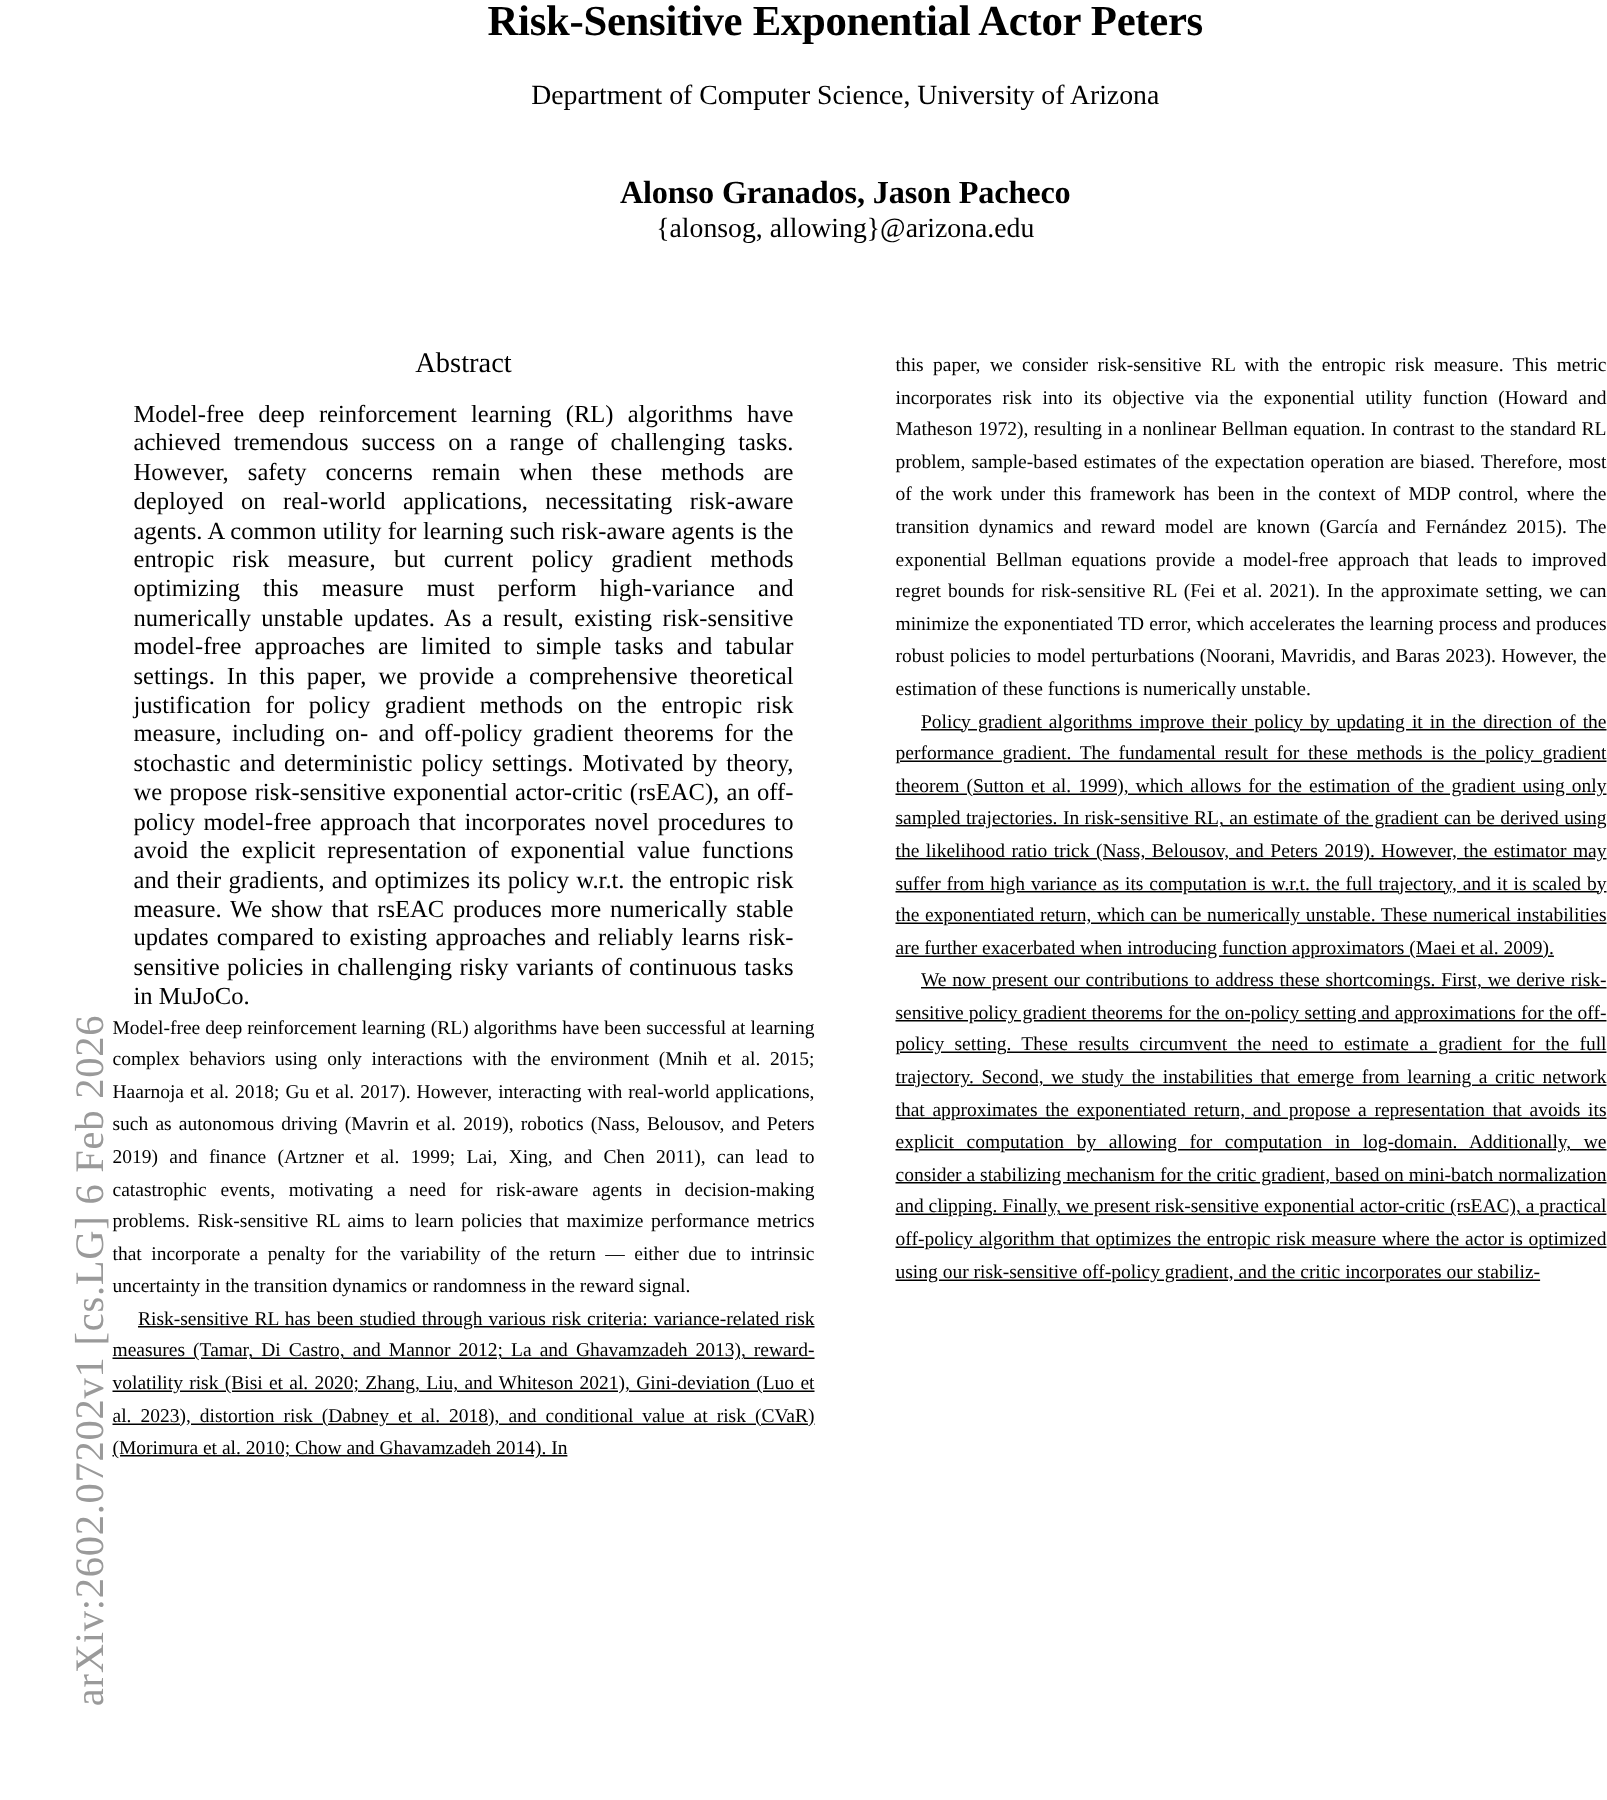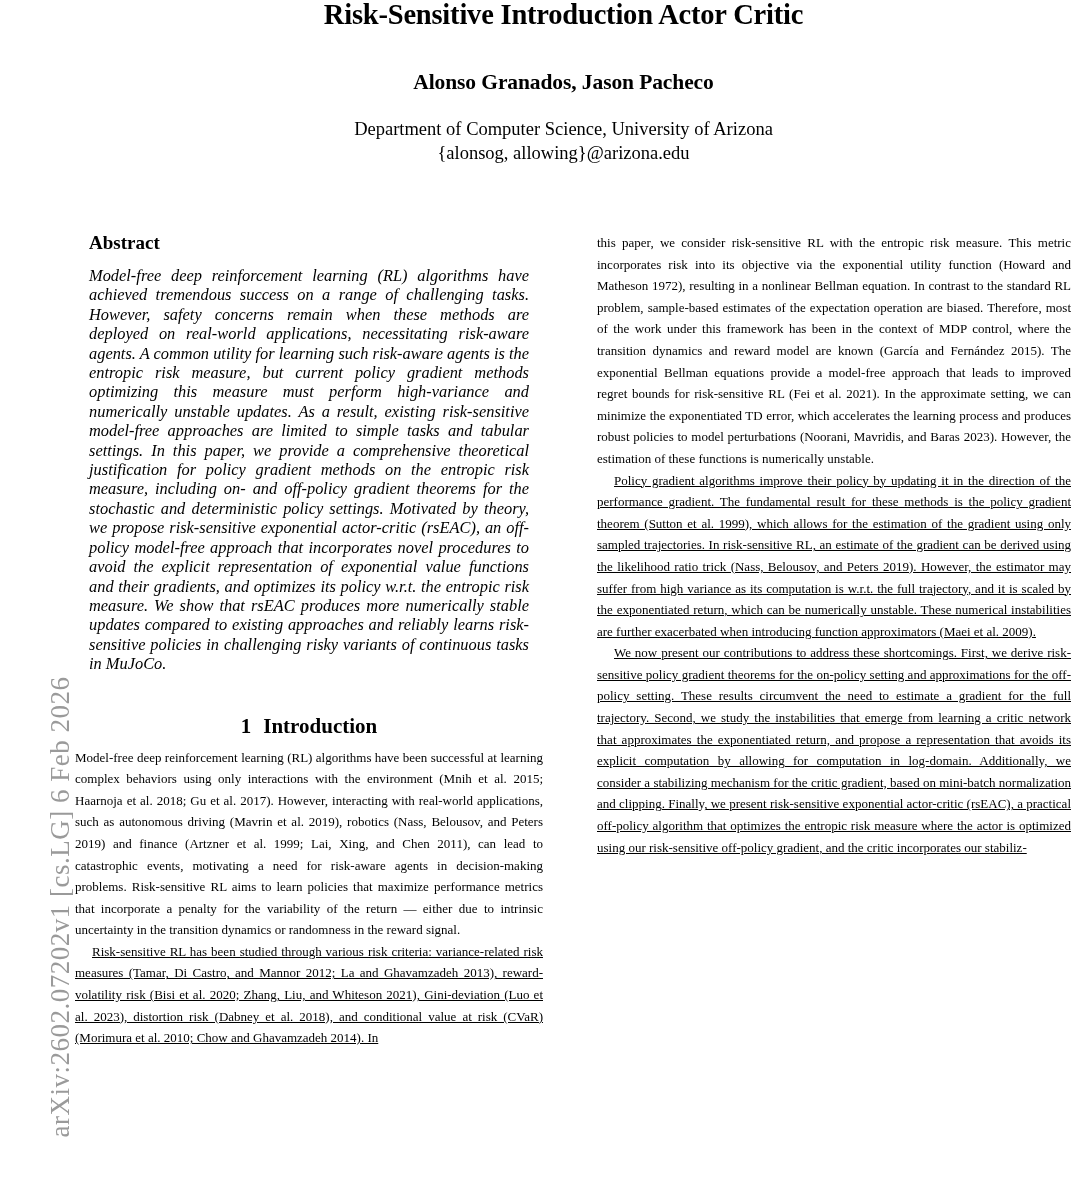--- a/index.html
+++ b/index.html
@@ -94,31 +94,31 @@
     top: 232px;
     width: 474px;
   }
 
   
   #abstract-block {
     margin: 0 14px 0 14px;
   }
   #abstract-heading {
     font-size: 19px;
-    font-weight: bold;
+    font-weight: normal;
+    text-align: center;
     margin: 0 0 12px 0;
   }
   .abstract-text {
     font-size: 16.4px;
     line-height: 19.4px;
     text-align: justify;
     text-justify: inter-word;
     margin: 0;
     hyphens: manual;
-    font-style: italic;
   }
 
   #section-heading {
     font-size: 21px;
     font-weight: bold;
     text-align: center;
     margin: 40px 0 8px 0;
   }
   #section-heading .sec-num {
     margin-right: 12px;
@@ -140,36 +140,33 @@
 </head>
 <body>
 
 <div id="page">
 
   <div id="arxiv-stamp">
     <div class="stamp-text">arXiv:2602.07202v1  [cs.LG]  6 Feb 2026</div>
   </div>
 
   <div id="header-block">
-    <h1 id="paper-title">Risk-Sensitive Introduction Actor Critic</h1>
+    <h1 id="paper-title">Risk-Sensitive Exponential Actor Peters</h1>
+    <div id="affiliation-line">Department of Computer Science, University of Arizona</div>
     <div id="author-line">Alonso Granados, Jason Pacheco</div>
-    <div id="affiliation-line">Department of Computer Science, University of Arizona</div>
     <div id="email-line">{alonsog, allowing}@arizona.edu</div>
   </div>
 
   <div id="col-left">
 
     <div id="abstract-block">
       <div id="abstract-heading">Abstract</div>
       <p class="abstract-text">Model-free deep reinforcement learning (RL) algorithms have achieved tremendous success on a range of challenging tasks. However, safety concerns remain when these methods are deployed on real-world applications, necessitating risk-aware agents. A common utility for learning such risk-aware agents is the entropic risk measure, but current policy gradient methods optimizing this measure must perform high-variance and numerically unstable updates. As a result, existing risk-sensitive model-free approaches are limited to simple tasks and tabular settings. In this paper, we provide a comprehensive theoretical justification for policy gradient methods on the entropic risk measure, including on- and off-policy gradient theorems for the stochastic and deterministic policy settings. Motivated by theory, we propose risk-sensitive exponential actor-critic (rsEAC), an off-policy model-free approach that incorporates novel procedures to avoid the explicit representation of exponential value functions and their gradients, and optimizes its policy w.r.t. the entropic risk measure. We show that rsEAC produces more numerically stable updates compared to existing approaches and reliably learns risk-sensitive policies in challenging risky variants of continuous tasks in MuJoCo.</p>
     </div>
 
-    <div id="section-heading">
-      <span class="sec-num">1</span><span>Introduction</span>
-    </div>
 
     <p class="body-text">Model-free deep reinforcement learning (RL) algorithms have been successful at learning complex behaviors using only interactions with the environment (Mnih et al. 2015; Haarnoja et al. 2018; Gu et al. 2017). However, interacting with real-world applications, such as autonomous driving (Mavrin et al. 2019), robotics (Nass, Belousov, and Peters 2019) and finance (Artzner et al. 1999; Lai, Xing, and Chen 2011), can lead to catastrophic events, motivating a need for risk-aware agents in decision-making problems. Risk-sensitive RL aims to learn policies that maximize performance metrics that incorporate a penalty for the variability of the return — either due to intrinsic uncertainty in the transition dynamics or randomness in the reward signal.</p>
     <p class="body-text indent">Risk-sensitive RL has been studied through various risk criteria: variance-related risk measures (Tamar, Di Castro, and Mannor 2012; La and Ghavamzadeh 2013), reward-volatility risk (Bisi et al. 2020; Zhang, Liu, and Whiteson 2021), Gini-deviation (Luo et al. 2023), distortion risk (Dabney et al. 2018), and conditional value at risk (CVaR) (Morimura et al. 2010; Chow and Ghavamzadeh 2014). In</p>
   </div>
 
   <div id="col-right">
     <p class="body-text">this paper, we consider risk-sensitive RL with the entropic risk measure. This metric incorporates risk into its objective via the exponential utility function (Howard and Matheson 1972), resulting in a nonlinear Bellman equation. In contrast to the standard RL problem, sample-based estimates of the expectation operation are biased. Therefore, most of the work under this framework has been in the context of MDP control, where the transition dynamics and reward model are known (García and Fernández 2015). The exponential Bellman equations provide a model-free approach that leads to improved regret bounds for risk-sensitive RL (Fei et al. 2021). In the approximate setting, we can minimize the exponentiated TD error, which accelerates the learning process and produces robust policies to model perturbations (Noorani, Mavridis, and Baras 2023). However, the estimation of these functions is numerically unstable.</p>
     <p class="body-text indent">Policy gradient algorithms improve their policy by updating it in the direction of the performance gradient. The fundamental result for these methods is the policy gradient theorem (Sutton et al. 1999), which allows for the estimation of the gradient using only sampled trajectories. In risk-sensitive RL, an estimate of the gradient can be derived using the likelihood ratio trick (Nass, Belousov, and Peters 2019). However, the estimator may suffer from high variance as its computation is w.r.t. the full trajectory, and it is scaled by the exponentiated return, which can be numerically unstable. These numerical instabilities are further exacerbated when introducing function approximators (Maei et al. 2009).</p>
     <p class="body-text indent">We now present our contributions to address these shortcomings. First, we derive risk-sensitive policy gradient theorems for the on-policy setting and approximations for the off-policy setting. These results circumvent the need to estimate a gradient for the full trajectory. Second, we study the instabilities that emerge from learning a critic network that approximates the exponentiated return, and propose a representation that avoids its explicit computation by allowing for computation in log-domain. Additionally, we consider a stabilizing mechanism for the critic gradient, based on mini-batch normalization and clipping. Finally, we present risk-sensitive exponential actor-critic (rsEAC), a practical off-policy algorithm that optimizes the entropic risk measure where the actor is optimized using our risk-sensitive off-policy gradient, and the critic incorporates our stabiliz-</p>
   </div>

